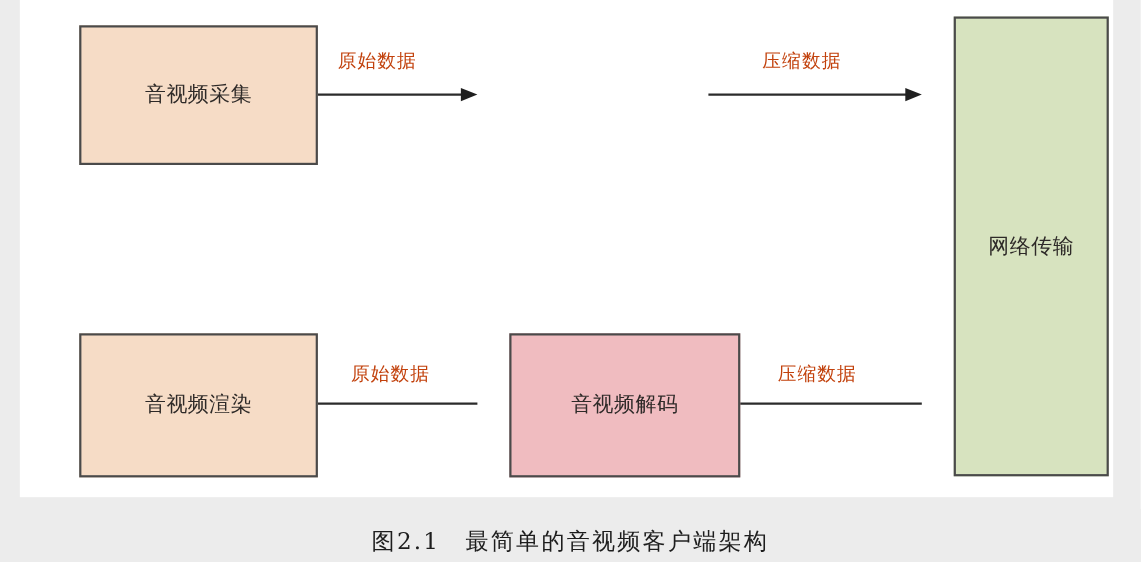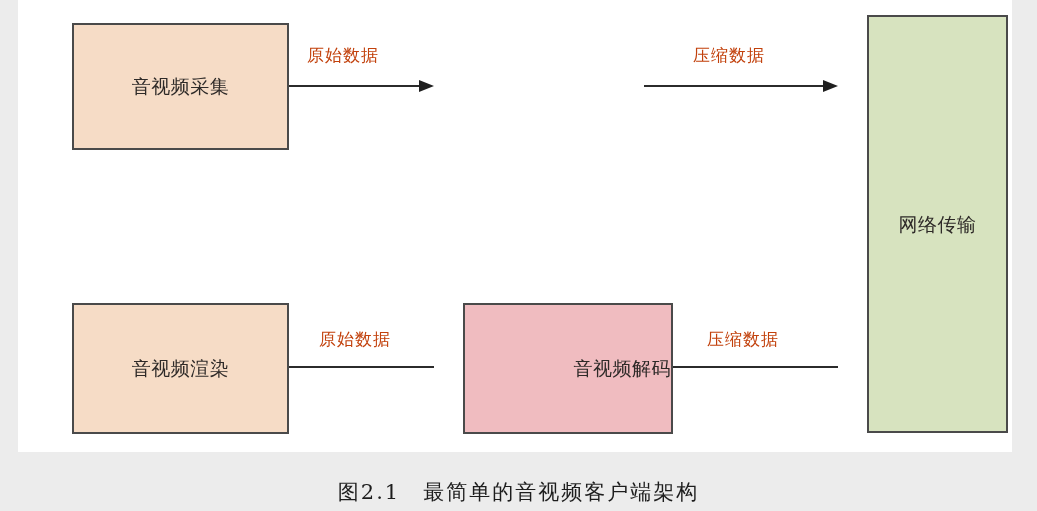--- a/index.html
+++ b/index.html
@@ -47,21 +47,21 @@
   }
   .node.capture   { background: #f6dcc6; }
   .node.encode    { background: #f0bcc0; }
   .node.network   { background: #d7e3bf; }
   .node.decode    { background: #f0bcc0; }
   .node.render    { background: #f6dcc6; }
 
   .node-capture { left: 25px;  top: 23px;  width: 217px; height: 127px; }
   .node-encode  { left: 416px; top: 20px;  width: 210px; height: 128px; }
   .node-network { left: 820px; top: 15px;  width: 141px; height: 418px; }
-  .node-decode  { left: 416px; top: 303px; width: 210px; height: 131px; justify-content: flex-end; }
+  .node-decode  { left: 416px; top: 303px; width: 210px; height: 131px; }
   .node-render  { left: 25px;  top: 303px; width: 217px; height: 131px; }
 
   .edge-svg {
     position: absolute;
     left: 0; top: 0;
     width: 1037px;
     height: 511px;
     pointer-events: none;
     overflow: visible;
   }

